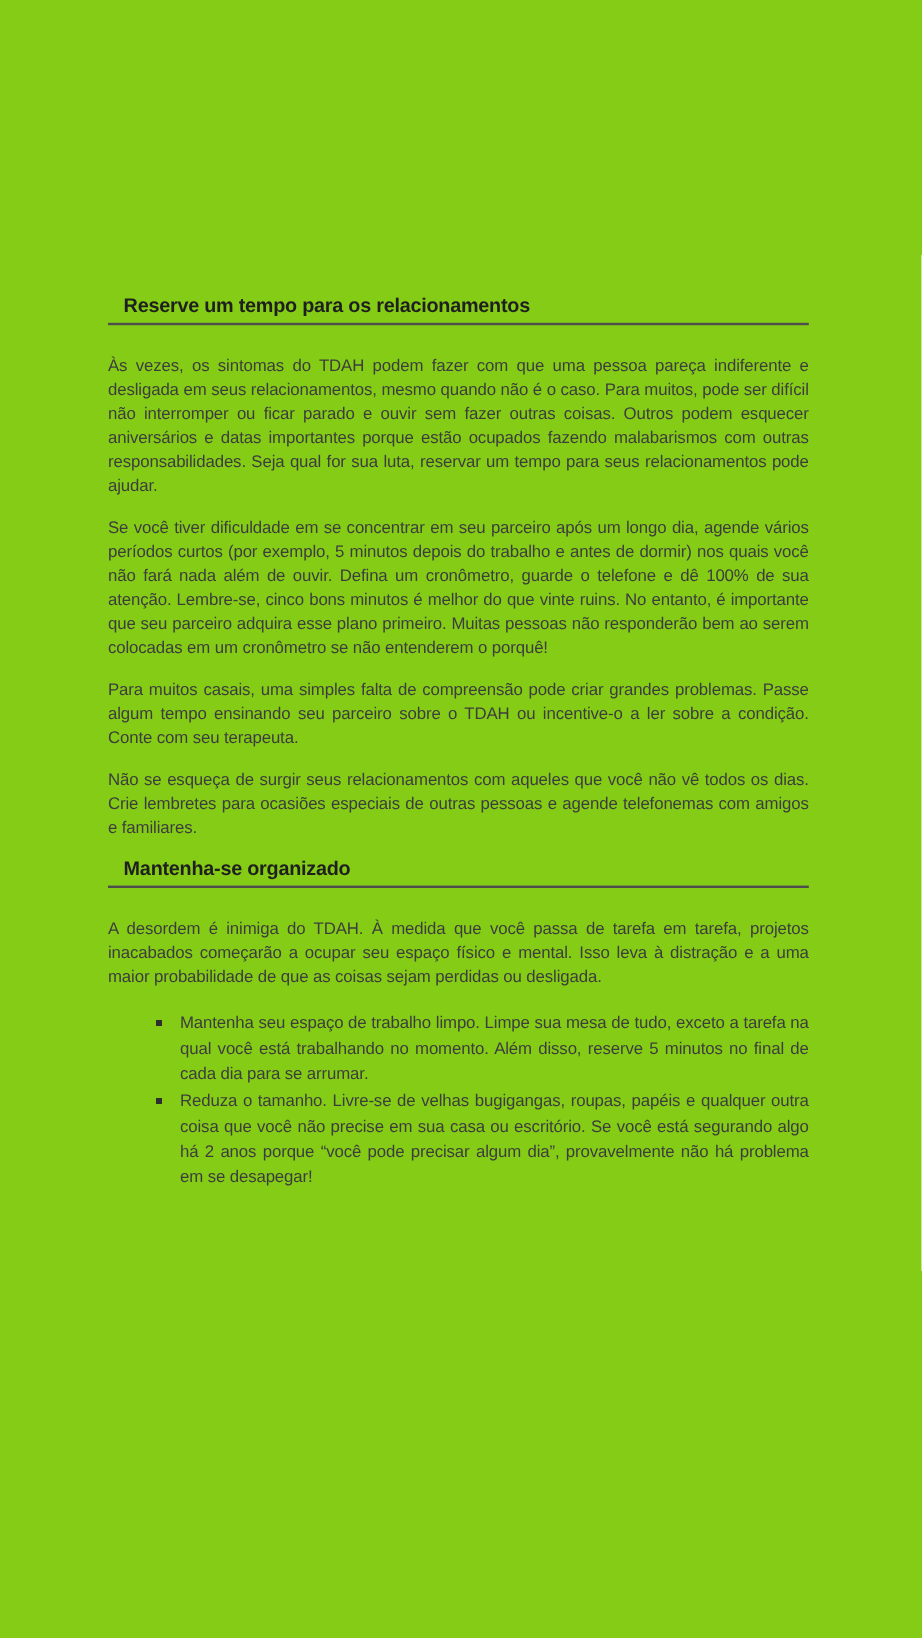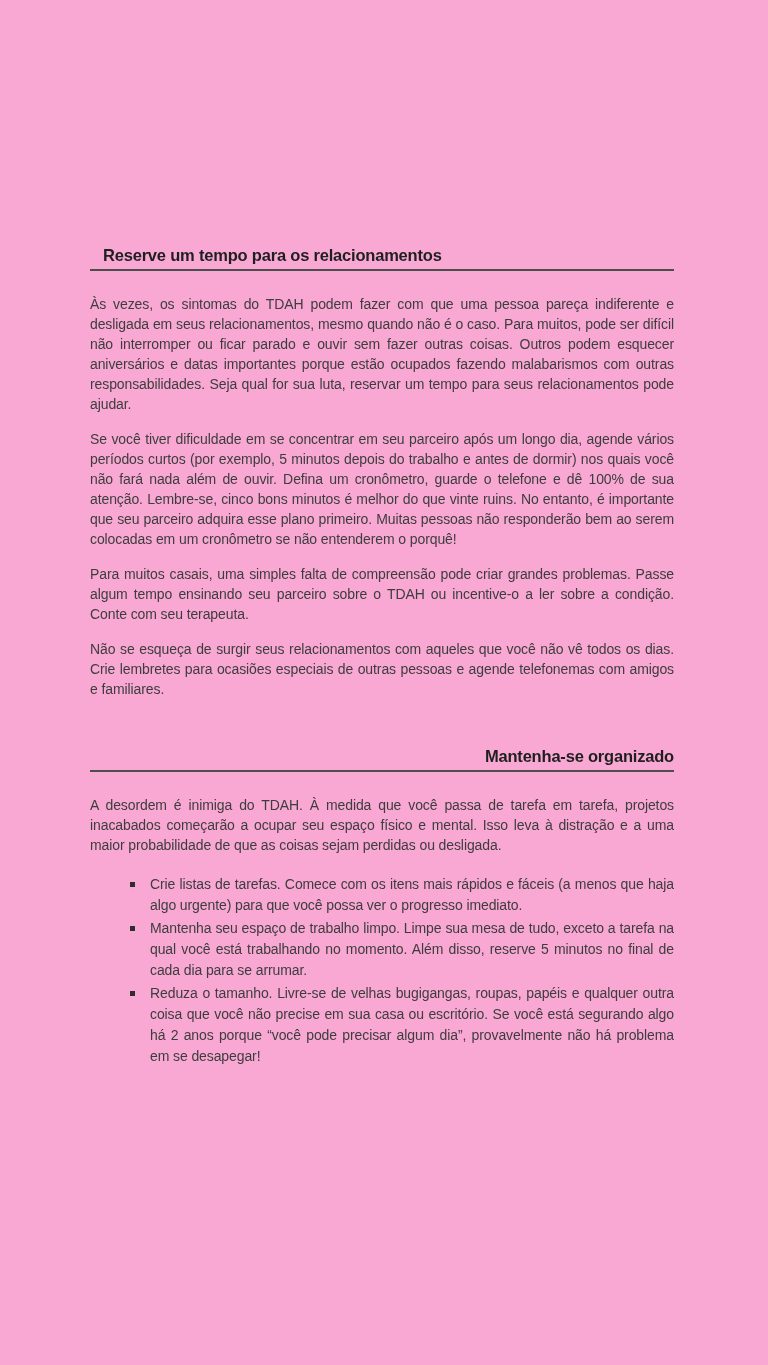--- a/index.html
+++ b/index.html
@@ -4,42 +4,41 @@
 <style>
   html, body {
     margin: 0;
     padding: 0;
     background: #ffffff;
   }
   .page {
     position: relative;
     width: 768px;
     height: 1365px;
-    background: #f9a8d4;
+    background: #84cc16;
     overflow: hidden;
     font-family: "Liberation Sans", "DejaVu Sans", sans-serif;
   }
   .content {
     position: absolute;
     top: 246px;
     left: 90px;
     width: 584px;
   }
   .section-heading {
     font-size: 16.5px;
     font-weight: bold;
     letter-spacing: -0.2px;
     color: #1f1f1f;
     padding: 0 0 4px 13px;
     border-bottom: 2px solid #4d4d4d;
     margin: 0 0 23px 0;
   }
   .section-heading.second {
-    margin-top: 48px;
-    text-align: right;
+    margin-top: 16px;
   }
   .para {
     font-size: 14px;
     line-height: 20px;
     letter-spacing: -0.1px;
     color: #3d3d3d;
     text-align: justify;
     margin: 0 0 15px 0;
   }
   .bullet-list {
@@ -83,21 +82,20 @@
 
     <p class="para">Não se esqueça de surgir seus relacionamentos com aqueles que você não vê todos os dias. Crie lembretes para ocasiões especiais de outras pessoas e agende telefonemas com amigos e familiares.</p>
 
     <h2 class="section-heading second">Mantenha-se organizado</h2>
 
     <p class="para">A desordem é inimiga do TDAH. À medida que você passa de tarefa em tarefa, projetos inacabados começarão a ocupar seu espaço físico e mental. Isso leva à distração e a uma maior probabilidade de que as coisas sejam perdidas ou desligada.</p>
 
     <ul class="bullet-list">
       <li>
         <span class="bullet-marker"></span>
-        <span>Crie listas de tarefas. Comece com os itens mais rápidos e fáceis (a menos que haja algo urgente) para que você possa ver o progresso imediato.</span>
       </li>
       <li>
         <span class="bullet-marker"></span>
         <span>Mantenha seu espaço de trabalho limpo. Limpe sua mesa de tudo, exceto a tarefa na qual você está trabalhando no momento. Além disso, reserve 5 minutos no final de cada dia para se arrumar.</span>
       </li>
       <li>
         <span class="bullet-marker"></span>
         <span>Reduza o tamanho. Livre-se de velhas bugigangas, roupas, papéis e qualquer outra coisa que você não precise em sua casa ou escritório. Se você está segurando algo há 2 anos porque “você pode precisar algum dia”, provavelmente não há problema em se desapegar!</span>
       </li>
     </ul>

